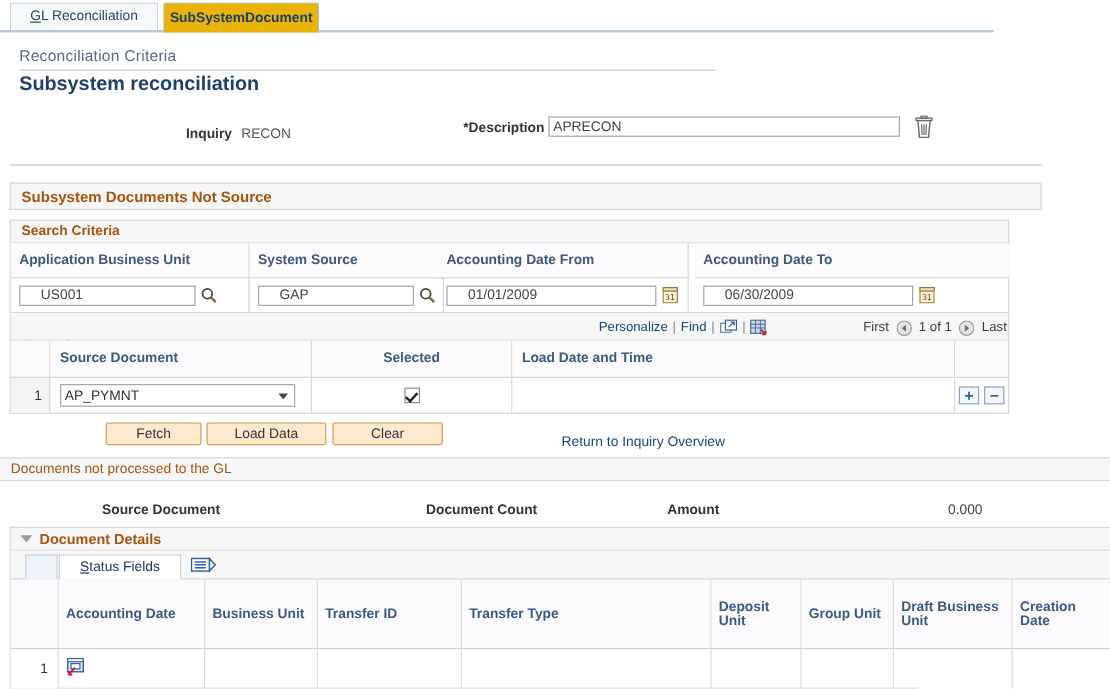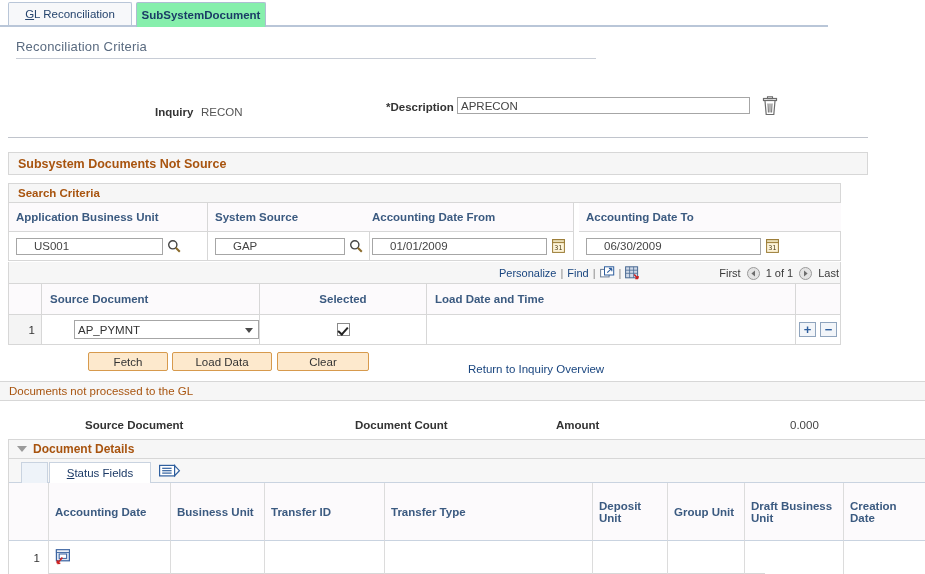--- a/index.html
+++ b/index.html
@@ -27,21 +27,21 @@
     background: #f7f8fa;
     font-size: 11.5px;
     color: #1c3a66;
     display: flex; align-items: center; justify-content: center;
     cursor: pointer;
     border-radius: 2px 2px 0 0;
   }
   .tab.inactive { left: 8px; width: 124px; color: #26456e; }
   .tab.active {
     left: 136px; width: 130px;
-    background: #86efac; font-weight: bold; color: #1b3c66;
+    background: #eab308; font-weight: bold; color: #1b3c66;
     border-color: #aebed2; height: 25px; top: 2px;
   }
   .tab .ul { text-decoration: underline; }
 
   
   .crumb {
     position: absolute; left: 16px; top: 39px;
     font-size: 13px; color: #5a6b80; letter-spacing: .2px;
   }
   .crumb-rule {
@@ -152,21 +152,20 @@
   .sdc3 { left: 418px; width: 369px; padding-left: 8px; }
   .sdc4 { left: 787px; width: 44px; border-right: none; justify-content: center; }
   .sd-cell.sdc0 { background: #f4f4f4; color: #333; font-size: 11.5px; }
   .sd-cell.sdc4 { border-right: none; }
 
   .sel {
     width: 196px; height: 19px; border: 1px solid #a6a6a6; background: #fff;
     font-family: "Liberation Sans", sans-serif; font-size: 11.5px; color: #333;
     display: flex; align-items: center; padding: 0 3px; cursor: pointer;
     position: relative;
-    margin-left: 24px;
   }
   .sel .arrow {
     position: absolute; right: 5px; top: 7px;
     width: 0; height: 0; border-left: 4px solid transparent;
     border-right: 4px solid transparent; border-top: 5px solid #4a4a4a;
   }
   .ckbox {
     width: 13px; height: 13px; border: 1px solid #8a8a8a; background: #fff;
     position: relative; cursor: pointer;
   }
@@ -276,20 +275,21 @@
     <div class="tab inactive">
       <span><span class="ul">G</span><span>L Reconciliation</span></span>
     </div>
     <div class="tab active">
       <span>SubSystemDocument</span>
     </div>
   </div>
 
   <div class="crumb">Reconciliation Criteria</div>
   <div class="crumb-rule"></div>
+  <div class="ptitle">Subsystem reconciliation</div>
 
   <div class="lbl-inquiry">Inquiry</div>
   <div class="val-inquiry">RECON</div>
   <div class="lbl-desc">*Description</div>
   <input class="inp-desc" type="text" value="APRECON" style="">
   <span class="trash">
     <svg width="16" height="20" viewBox="0 0 16 20">
       <rect x="1.5" y="2.5" width="13" height="2" fill="none" stroke="#6b6b6b" stroke-width="1.2"></rect>
       <path d="M3 5 L4.2 18.5 L11.8 18.5 L13 5" fill="none" stroke="#6b6b6b" stroke-width="1.2"></path>
       <line x1="6" y1="7.5" x2="6.4" y2="16.5" stroke="#6b6b6b" stroke-width="1"></line>

